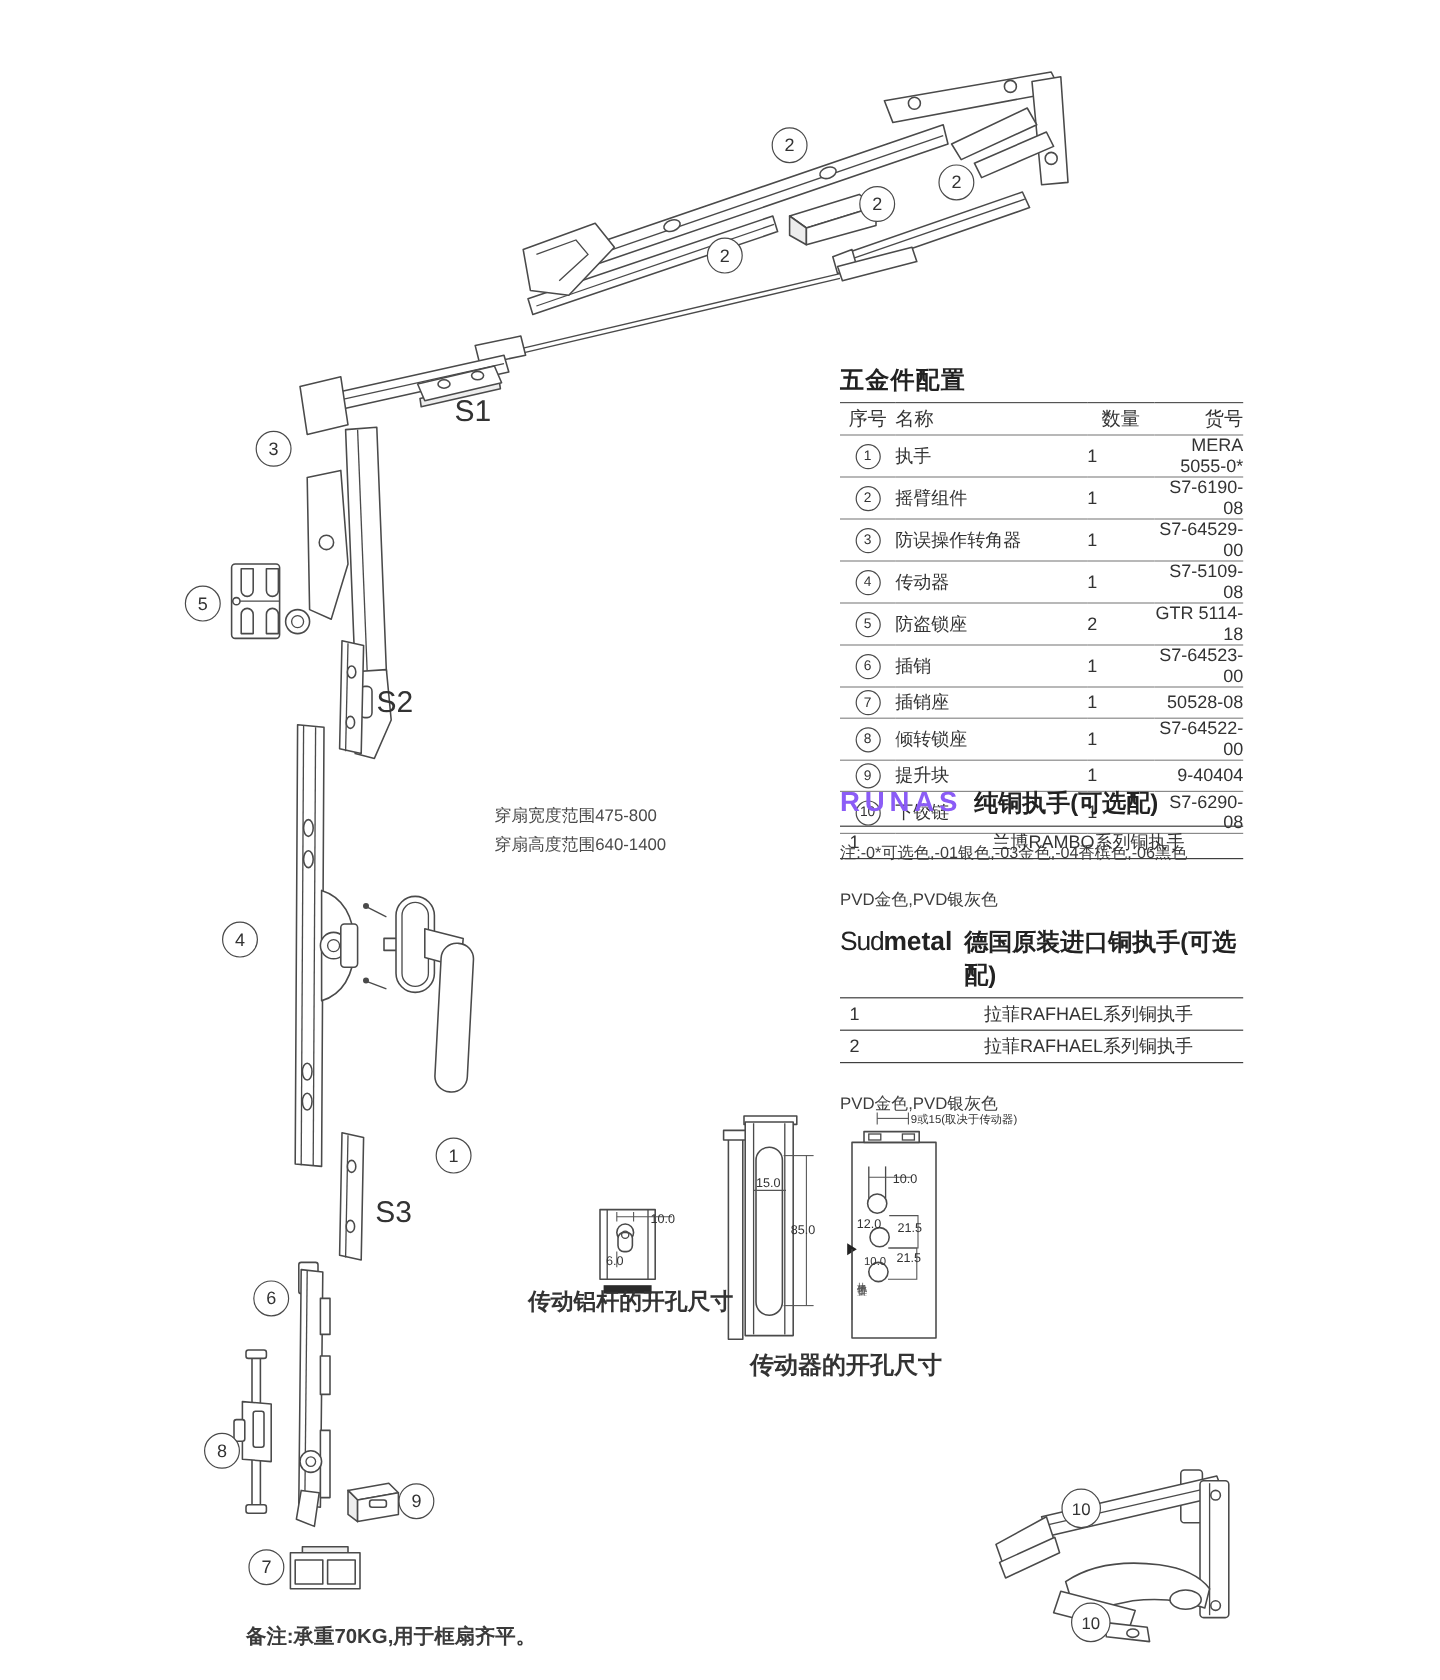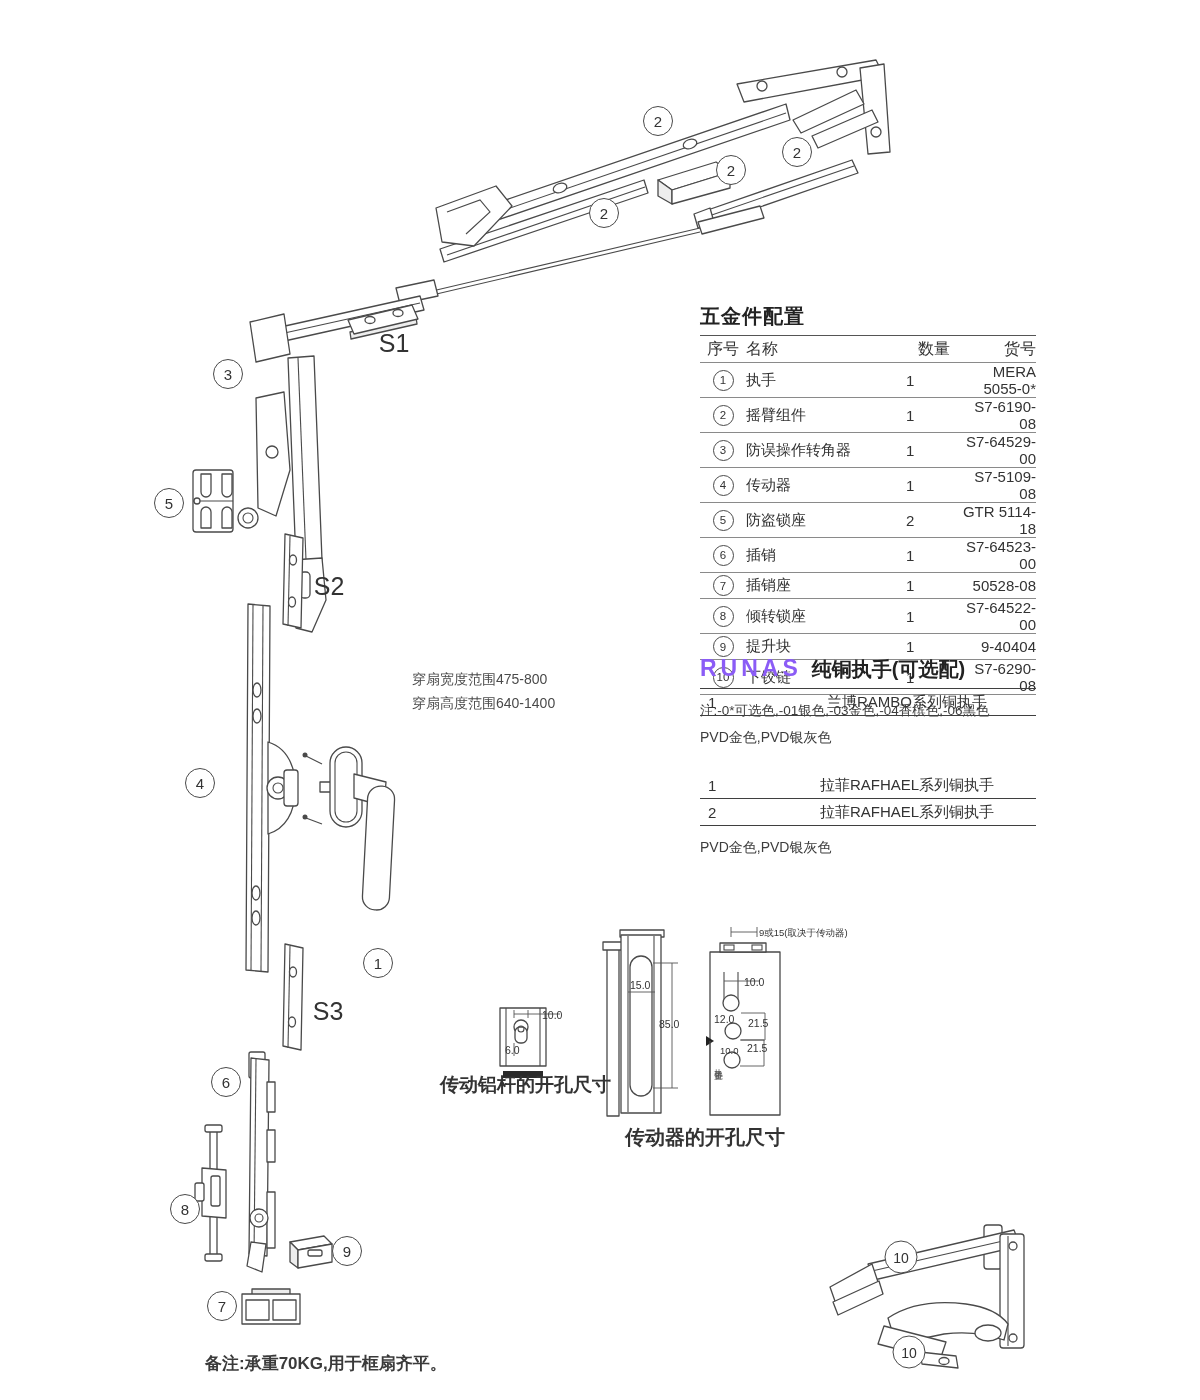--- a/index.html
+++ b/index.html
@@ -35,21 +35,21 @@
   .optsec{position:absolute;left:700px;width:336px;}
   .opthead{display:flex;align-items:baseline;gap:10px;border-bottom:1.5px solid #3f3f3f;padding-bottom:5px;}
   .brand{font-size:23px;font-weight:800;letter-spacing:4px;color:#8b5cf6;}
   .brand2{font-size:22px;color:#222;}
   .brand2 .bp{font-weight:500;letter-spacing:-1px;}
   .brand2 .bs{font-weight:800;}
   .opttitle{font-size:20px;font-weight:bold;color:#222;}
   .optrow{display:flex;align-items:center;height:26px;border-bottom:1.3px solid #3f3f3f;font-size:15px;color:#333;}
   .optno{width:70px;padding-left:8px;}
   .optname{flex:1;text-align:center;}
-  .optnote{font-size:14px;color:#3d3d3d;margin-top:13px;}
+  .optnote{font-size:14px;color:#3d3d3d;margin-top:25px;}
   .dimlabel{position:absolute;font-size:19px;font-weight:600;color:#333;}
   .vtext{position:absolute;writing-mode:vertical-rl;font-size:8.5px;color:#555;letter-spacing:1px;}
   .footnote{position:absolute;left:205px;top:1352px;font-size:17px;font-weight:600;color:#3a3a3a;text-align:right;}
 </style>
 </head>
 <body>
 
 <div class="page">
 
   <svg class="abs" style="left:0;top:0" width="1200" height="1400" viewBox="0 0 1200 1400">
@@ -374,20 +374,24 @@
       <span class="opttitle">纯铜执手(可选配)</span>
     </div>
     <div class="optrow">
       <span class="optno">1</span>
       <span class="optname">兰博RAMBO系列铜执手</span>
     </div>
     <div class="optnote">PVD金色,PVD银灰色</div>
   </div>
 
   <div class="optsec" style="top:772px">
+    <div class="opthead">
+      <span class="brand2"><span class="bp">Sud</span><span class="bs">metal</span></span>
+      <span class="opttitle">德国原装进口铜执手(可选配)</span>
+    </div>
     <div class="optrow">
       <span class="optno">1</span>
       <span class="optname">拉菲RAFHAEL系列铜执手</span>
     </div>
     <div class="optrow">
       <span class="optno">2</span>
       <span class="optname">拉菲RAFHAEL系列铜执手</span>
     </div>
     <div class="optnote">PVD金色,PVD银灰色</div>
   </div>

